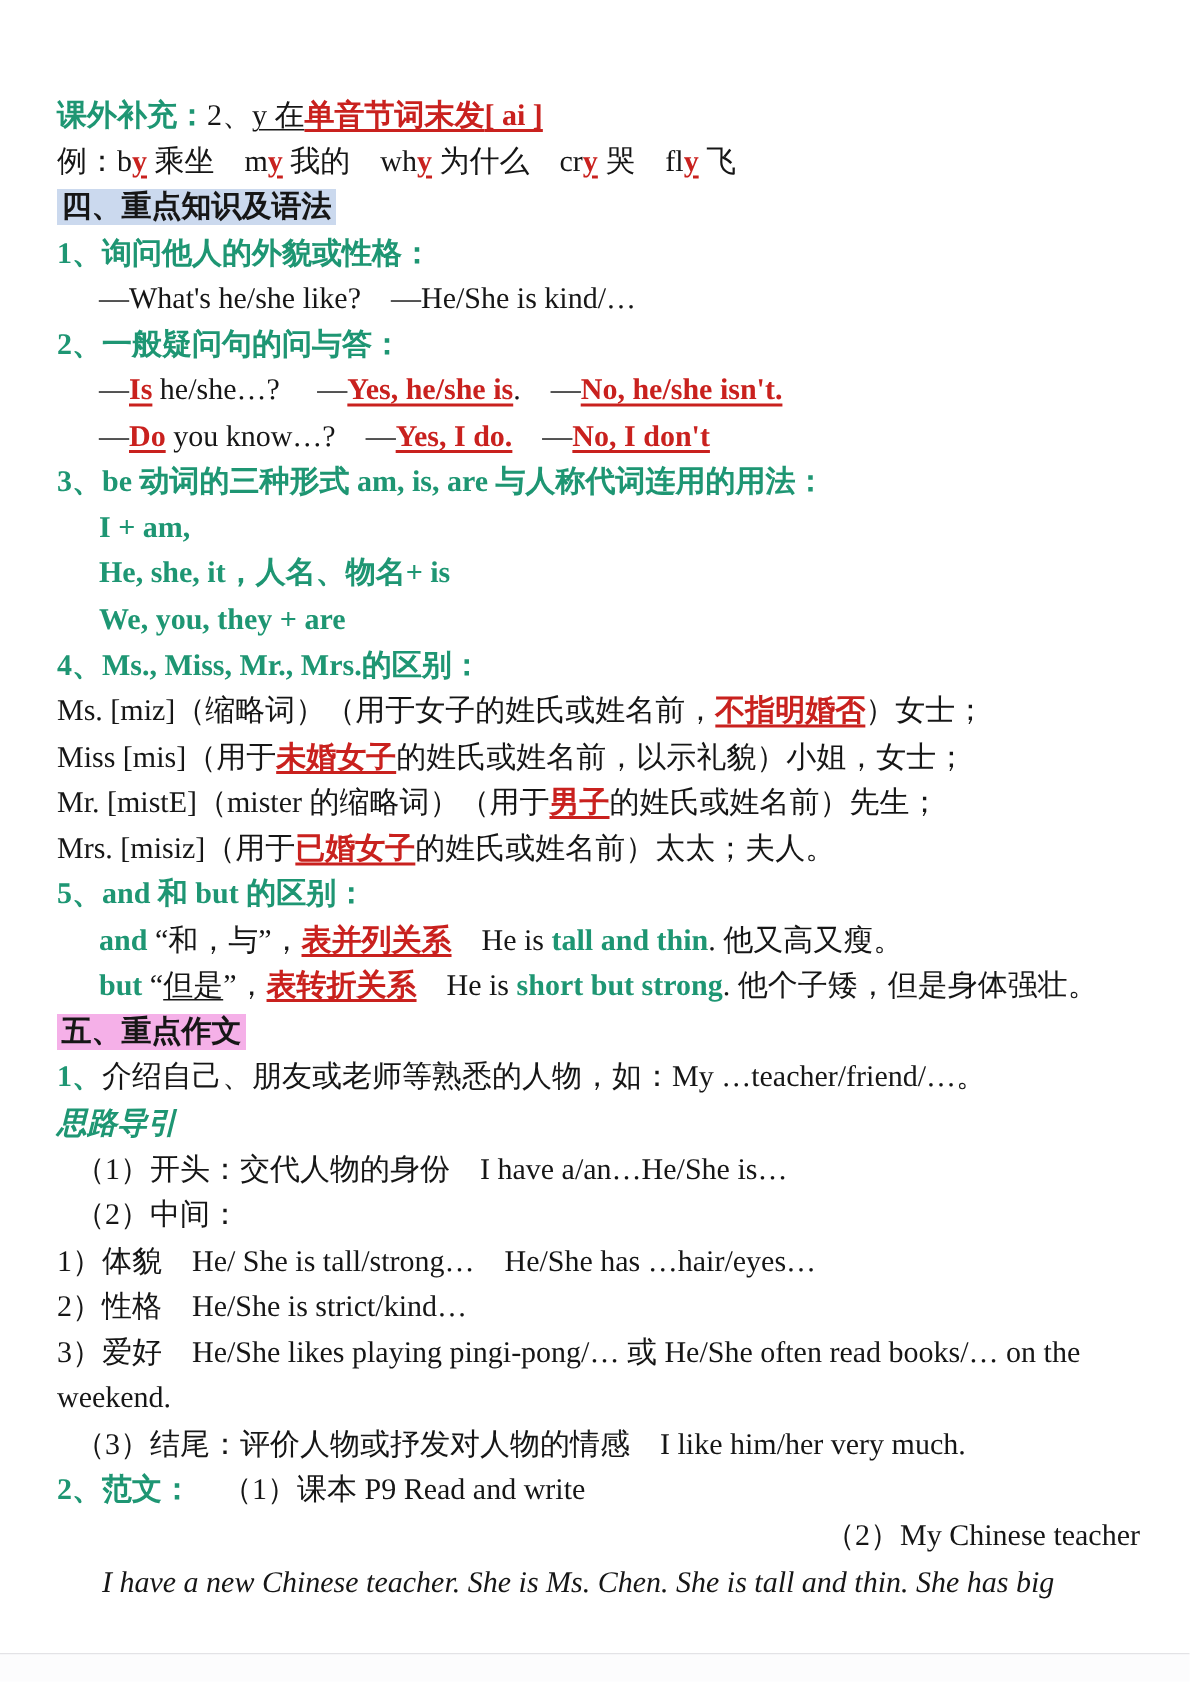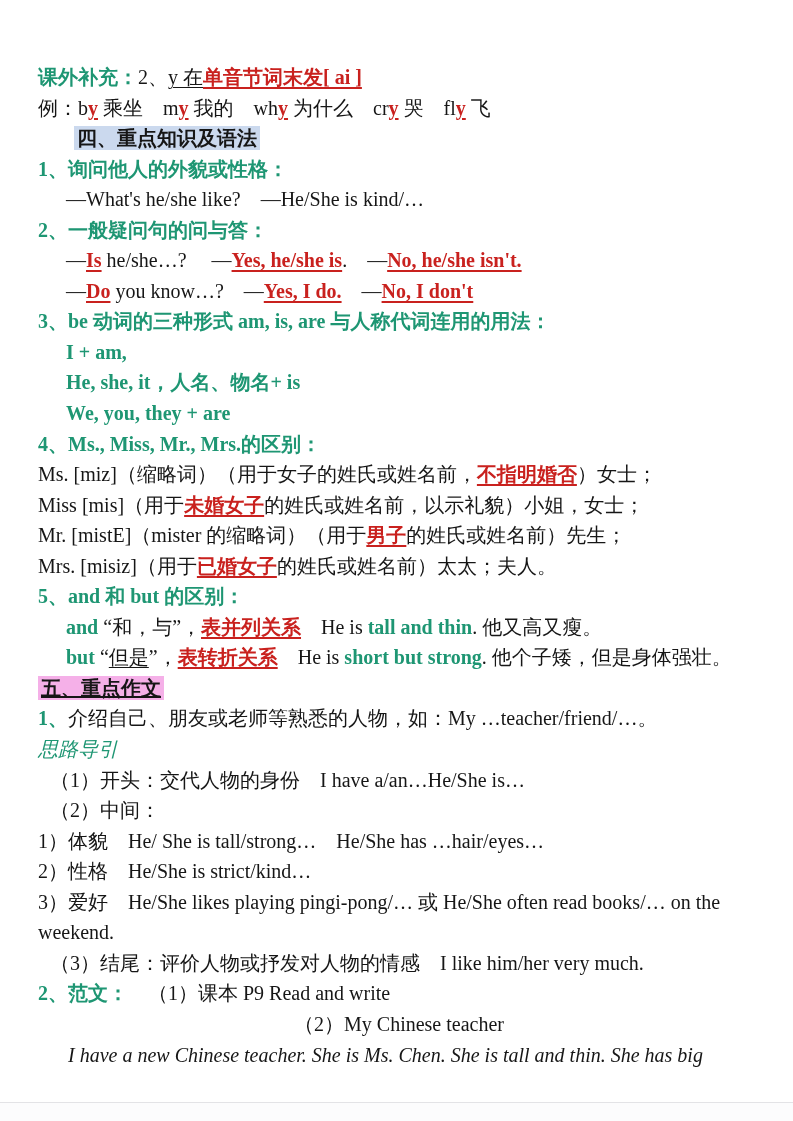--- a/index.html
+++ b/index.html
@@ -15,29 +15,29 @@
     color:#161616;overflow:hidden;
   }
   #doc{
     position:absolute;left:38px;top:62px;width:722px;
     font-size:20px;line-height:30.55px;white-space:pre-wrap;
   }
   .line{min-height:30.55px;}
   .i0{margin-left:0;}
   .i1{margin-left:28px;}
   .ip{margin-left:12px;}
-  .center{text-align:center;}
+  .center{text-align:right;}
   .para{text-indent:30px;font-style:italic;}
   .st-black{}
   .st-green{color:var(--green);font-weight:700;}
-  .st-greenit{color:var(--green);font-weight:400;font-style:italic;}
+  .st-greenit{color:var(--green);font-weight:700;font-style:italic;}
   .st-ured{color:var(--red);font-weight:700;text-decoration:underline;text-underline-offset:3px;text-decoration-thickness:1.6px;}
   .st-ublack{text-decoration:underline;text-underline-offset:3px;text-decoration-thickness:1.3px;}
-  .st-hlblue{font-weight:700;background:var(--hlblue);padding:1px 3px;margin-left:36px;}
-  .st-hlpink{font-weight:700;background:var(--hlpink);padding:1px 3px;text-decoration:underline;}
+  .st-hlblue{font-weight:700;background:var(--hlblue);padding:1px 3px;}
+  .st-hlpink{font-weight:700;background:var(--hlpink);padding:1px 3px;}
   .page-edge-line{position:absolute;left:0;top:1102px;width:793px;height:1px;background:#e3e3e6;}
   .page-below{position:absolute;left:0;top:1103px;width:793px;height:18px;background:#fcfcfd;}
 </style>
 </head>
 <body>
 
 <div id="doc"><div class="line i0"><span class="st-green">课外补充：</span><span class="st-black">2、</span><span class="st-ublack">y 在</span><span class="st-ured">单音节词末发</span><span class="st-ured">[ ai ]</span></div><div class="line i0"><span class="st-black">例：b</span><span class="st-ured">y</span><span class="st-black"> 乘坐　m</span><span class="st-ured">y</span><span class="st-black"> 我的　wh</span><span class="st-ured">y</span><span class="st-black"> 为什么　cr</span><span class="st-ured">y</span><span class="st-black"> 哭　fl</span><span class="st-ured">y</span><span class="st-black"> 飞</span></div><div class="line i0"><span class="st-hlblue">四、重点知识及语法</span></div><div class="line i0"><span class="st-green">1、询问他人的外貌或性格：</span></div><div class="line i1"><span class="st-black">—What's he/she like?　—He/She is kind/…</span></div><div class="line i0"><span class="st-green">2、一般疑问句的问与答：</span></div><div class="line i1"><span class="st-black">—</span><span class="st-ured">Is</span><span class="st-black"> he/she…?　 —</span><span class="st-ured">Yes, he/she is</span><span class="st-black">.　—</span><span class="st-ured">No, he/she isn't.</span></div><div class="line i1"><span class="st-black">—</span><span class="st-ured">Do</span><span class="st-black"> you know…?　—</span><span class="st-ured">Yes, I do.</span><span class="st-black">　—</span><span class="st-ured">No, I don't</span></div><div class="line i0"><span class="st-green">3、be 动词的三种形式 am, is, are 与人称代词连用的用法：</span></div><div class="line i1"><span class="st-green">I + am,</span></div><div class="line i1"><span class="st-green">He, she, it，人名、物名+ is</span></div><div class="line i1"><span class="st-green">We, you, they + are</span></div><div class="line i0"><span class="st-green">4、Ms., Miss, Mr., Mrs.的区别：</span></div><div class="line i0"><span class="st-black">Ms. [miz]（缩略词）（用于女子的姓氏或姓名前，</span><span class="st-ured">不指明婚否</span><span class="st-black">）女士；</span></div><div class="line i0"><span class="st-black">Miss [mis]（用于</span><span class="st-ured">未婚女子</span><span class="st-black">的姓氏或姓名前，以示礼貌）小姐，女士；</span></div><div class="line i0"><span class="st-black">Mr. [mistE]（mister 的缩略词）（用于</span><span class="st-ured">男子</span><span class="st-black">的姓氏或姓名前）先生；</span></div><div class="line i0"><span class="st-black">Mrs. [misiz]（用于</span><span class="st-ured">已婚女子</span><span class="st-black">的姓氏或姓名前）太太；夫人。</span></div><div class="line i0"><span class="st-green">5、and 和 but 的区别：</span></div><div class="line i1"><span class="st-green">and</span><span class="st-black"> “和，与”，</span><span class="st-ured">表并列关系</span><span class="st-black">　He is </span><span class="st-green">tall and thin</span><span class="st-black">. 他又高又瘦。</span></div><div class="line i1"><span class="st-green">but</span><span class="st-black"> “</span><span class="st-ublack">但是</span><span class="st-black">”，</span><span class="st-ured">表转折关系</span><span class="st-black">　He is </span><span class="st-green">short but strong</span><span class="st-black">. 他个子矮，但是身体强壮。</span></div><div class="line i0"><span class="st-hlpink">五、重点作文</span></div><div class="line i0"><span class="st-green">1、</span><span class="st-black">介绍自己、朋友或老师等熟悉的人物，如：My …teacher/friend/…。</span></div><div class="line i0"><span class="st-greenit">思路导引</span></div><div class="line ip"><span class="st-black">（1）开头：交代人物的身份　I have a/an…He/She is…</span></div><div class="line ip"><span class="st-black">（2）中间：</span></div><div class="line i0"><span class="st-black">1）体貌　He/ She is tall/strong…　He/She has …hair/eyes…</span></div><div class="line i0"><span class="st-black">2）性格　He/She is strict/kind…</span></div><div class="line i0"><span class="st-black">3）爱好　He/She likes playing pingi-pong/… 或 He/She often read books/… on the</span></div><div class="line i0"><span class="st-black">weekend.</span></div><div class="line ip"><span class="st-black">（3）结尾：评价人物或抒发对人物的情感　I like him/her very much.</span></div><div class="line i0"><span class="st-green">2、范文：</span><span class="st-black">　（1）课本 P9 Read and write</span></div><div class="line center"><span class="st-black">（2）My Chinese teacher</span></div><div class="line para"><span class="st-black">I have a new Chinese teacher. She is Ms. Chen. She is tall and thin. She has big</span></div></div>
 <div class="page-edge-line"></div>
 <div class="page-below"></div>
 

